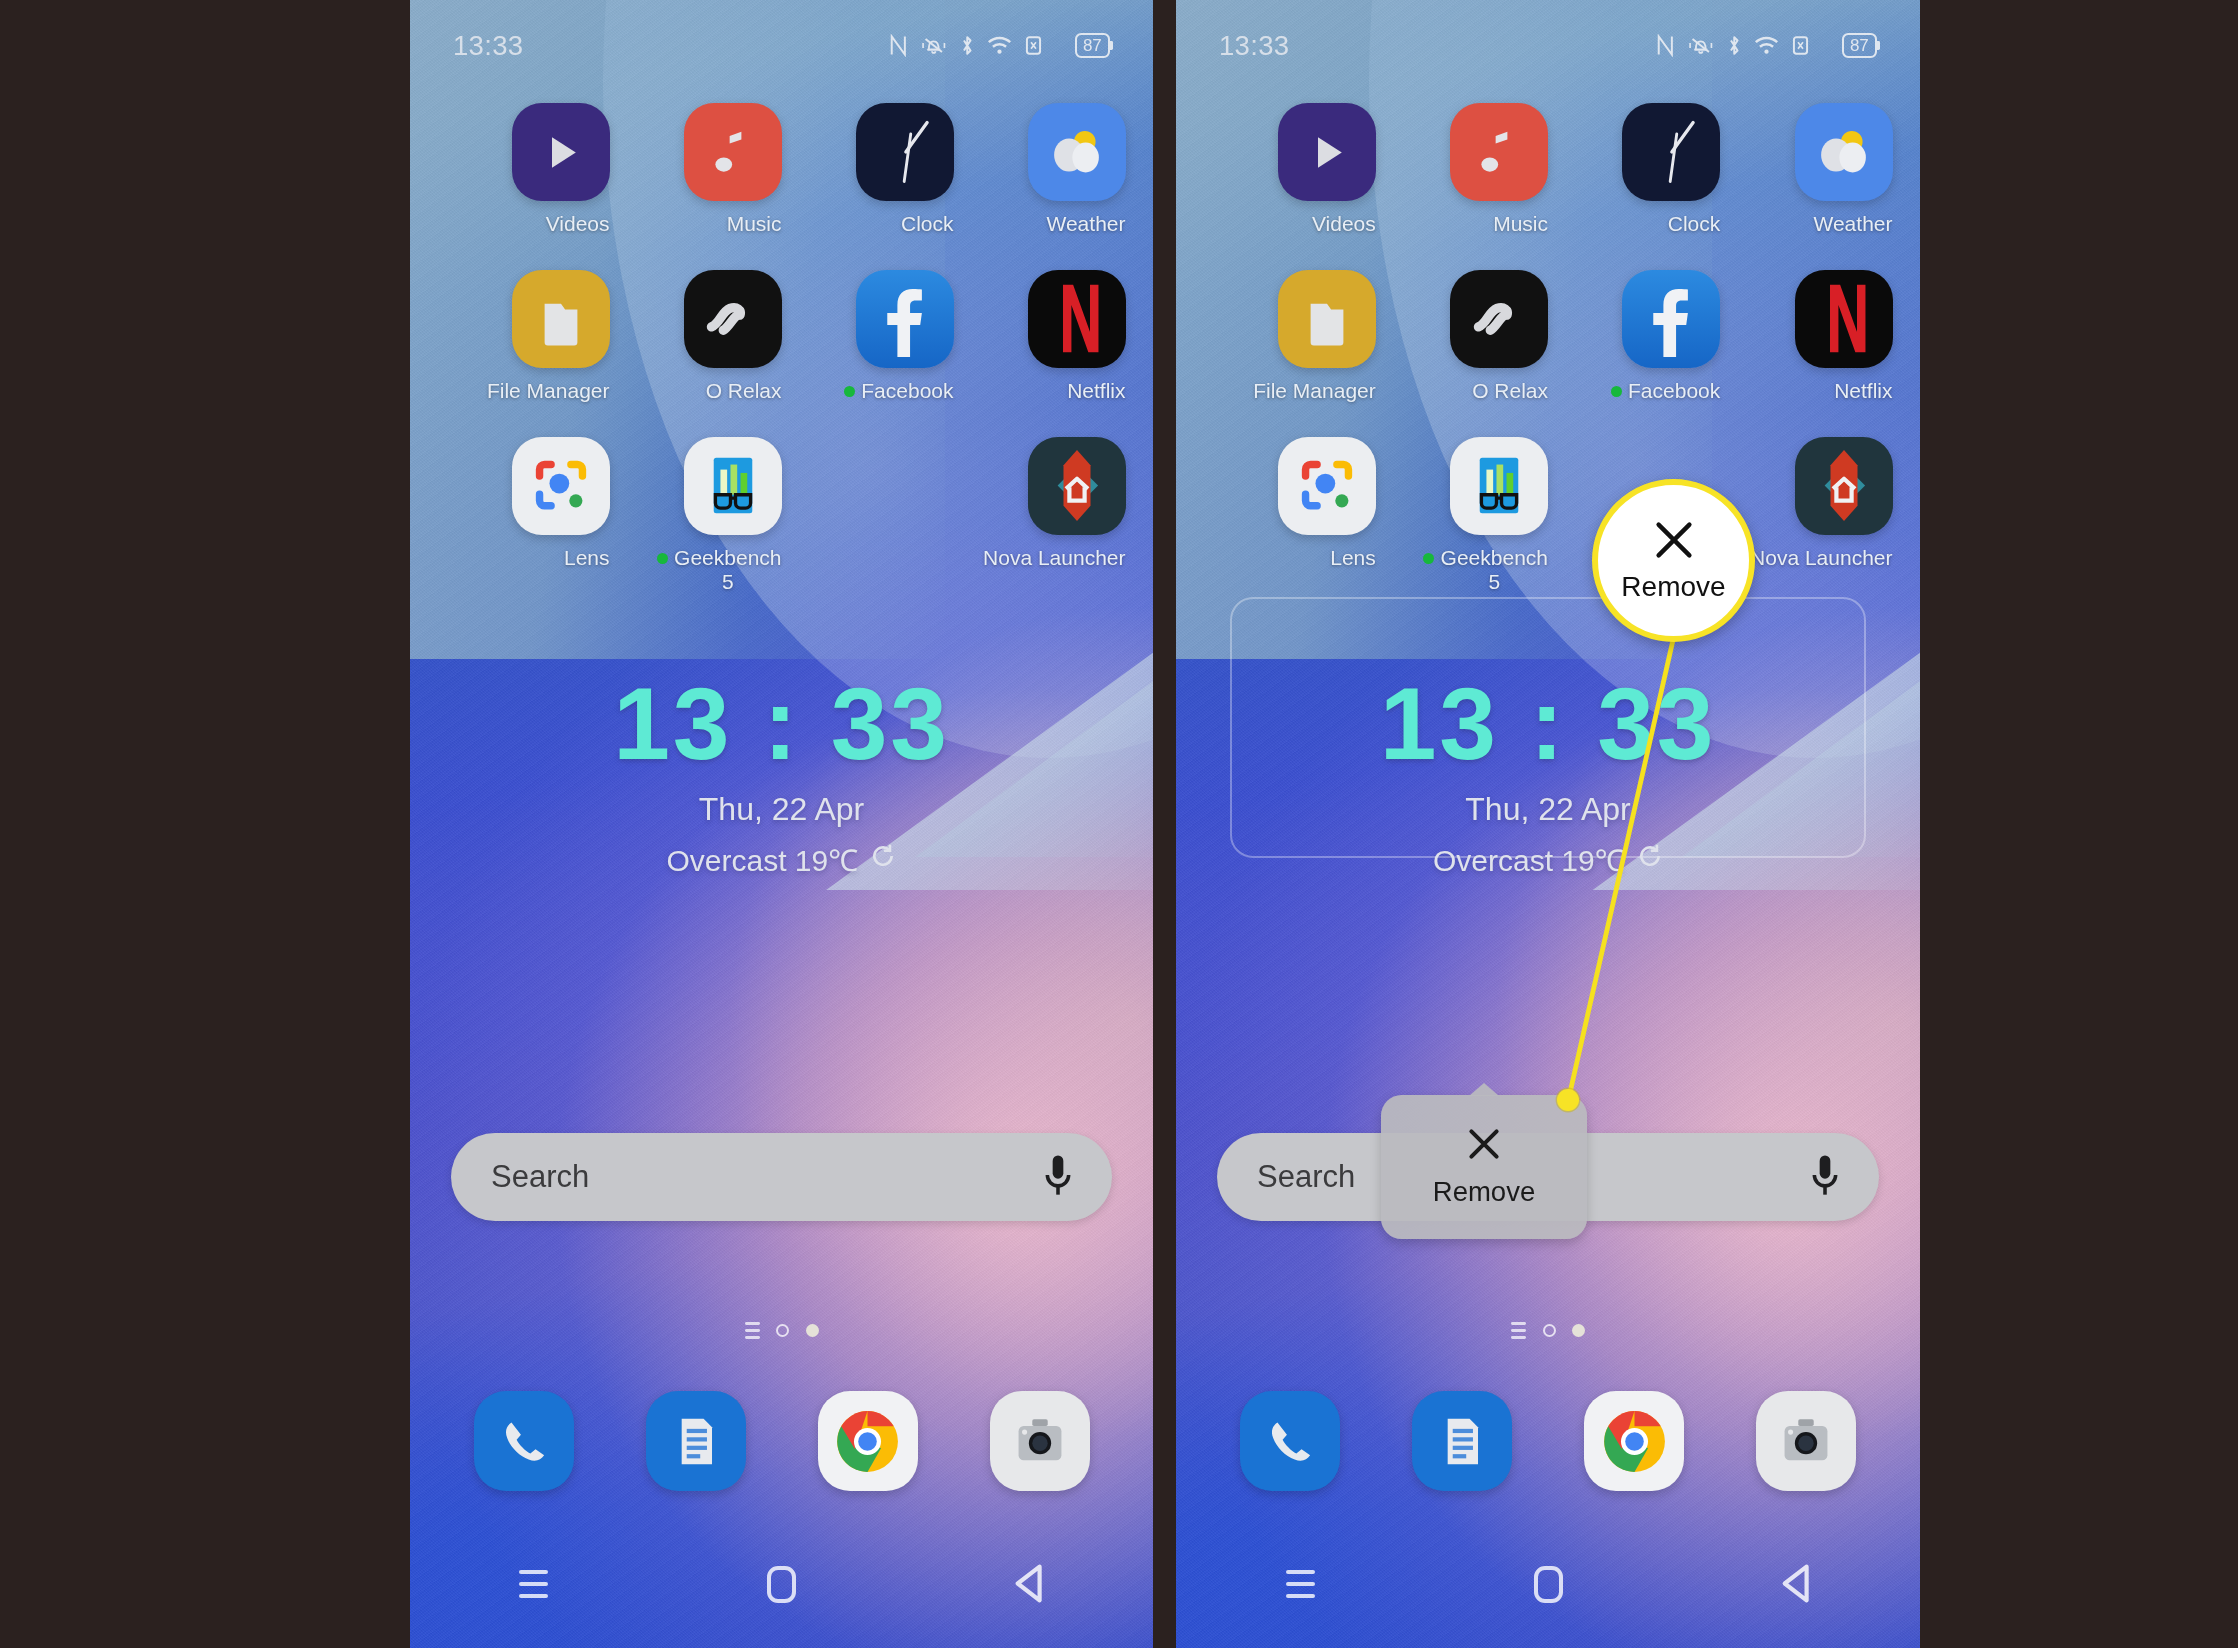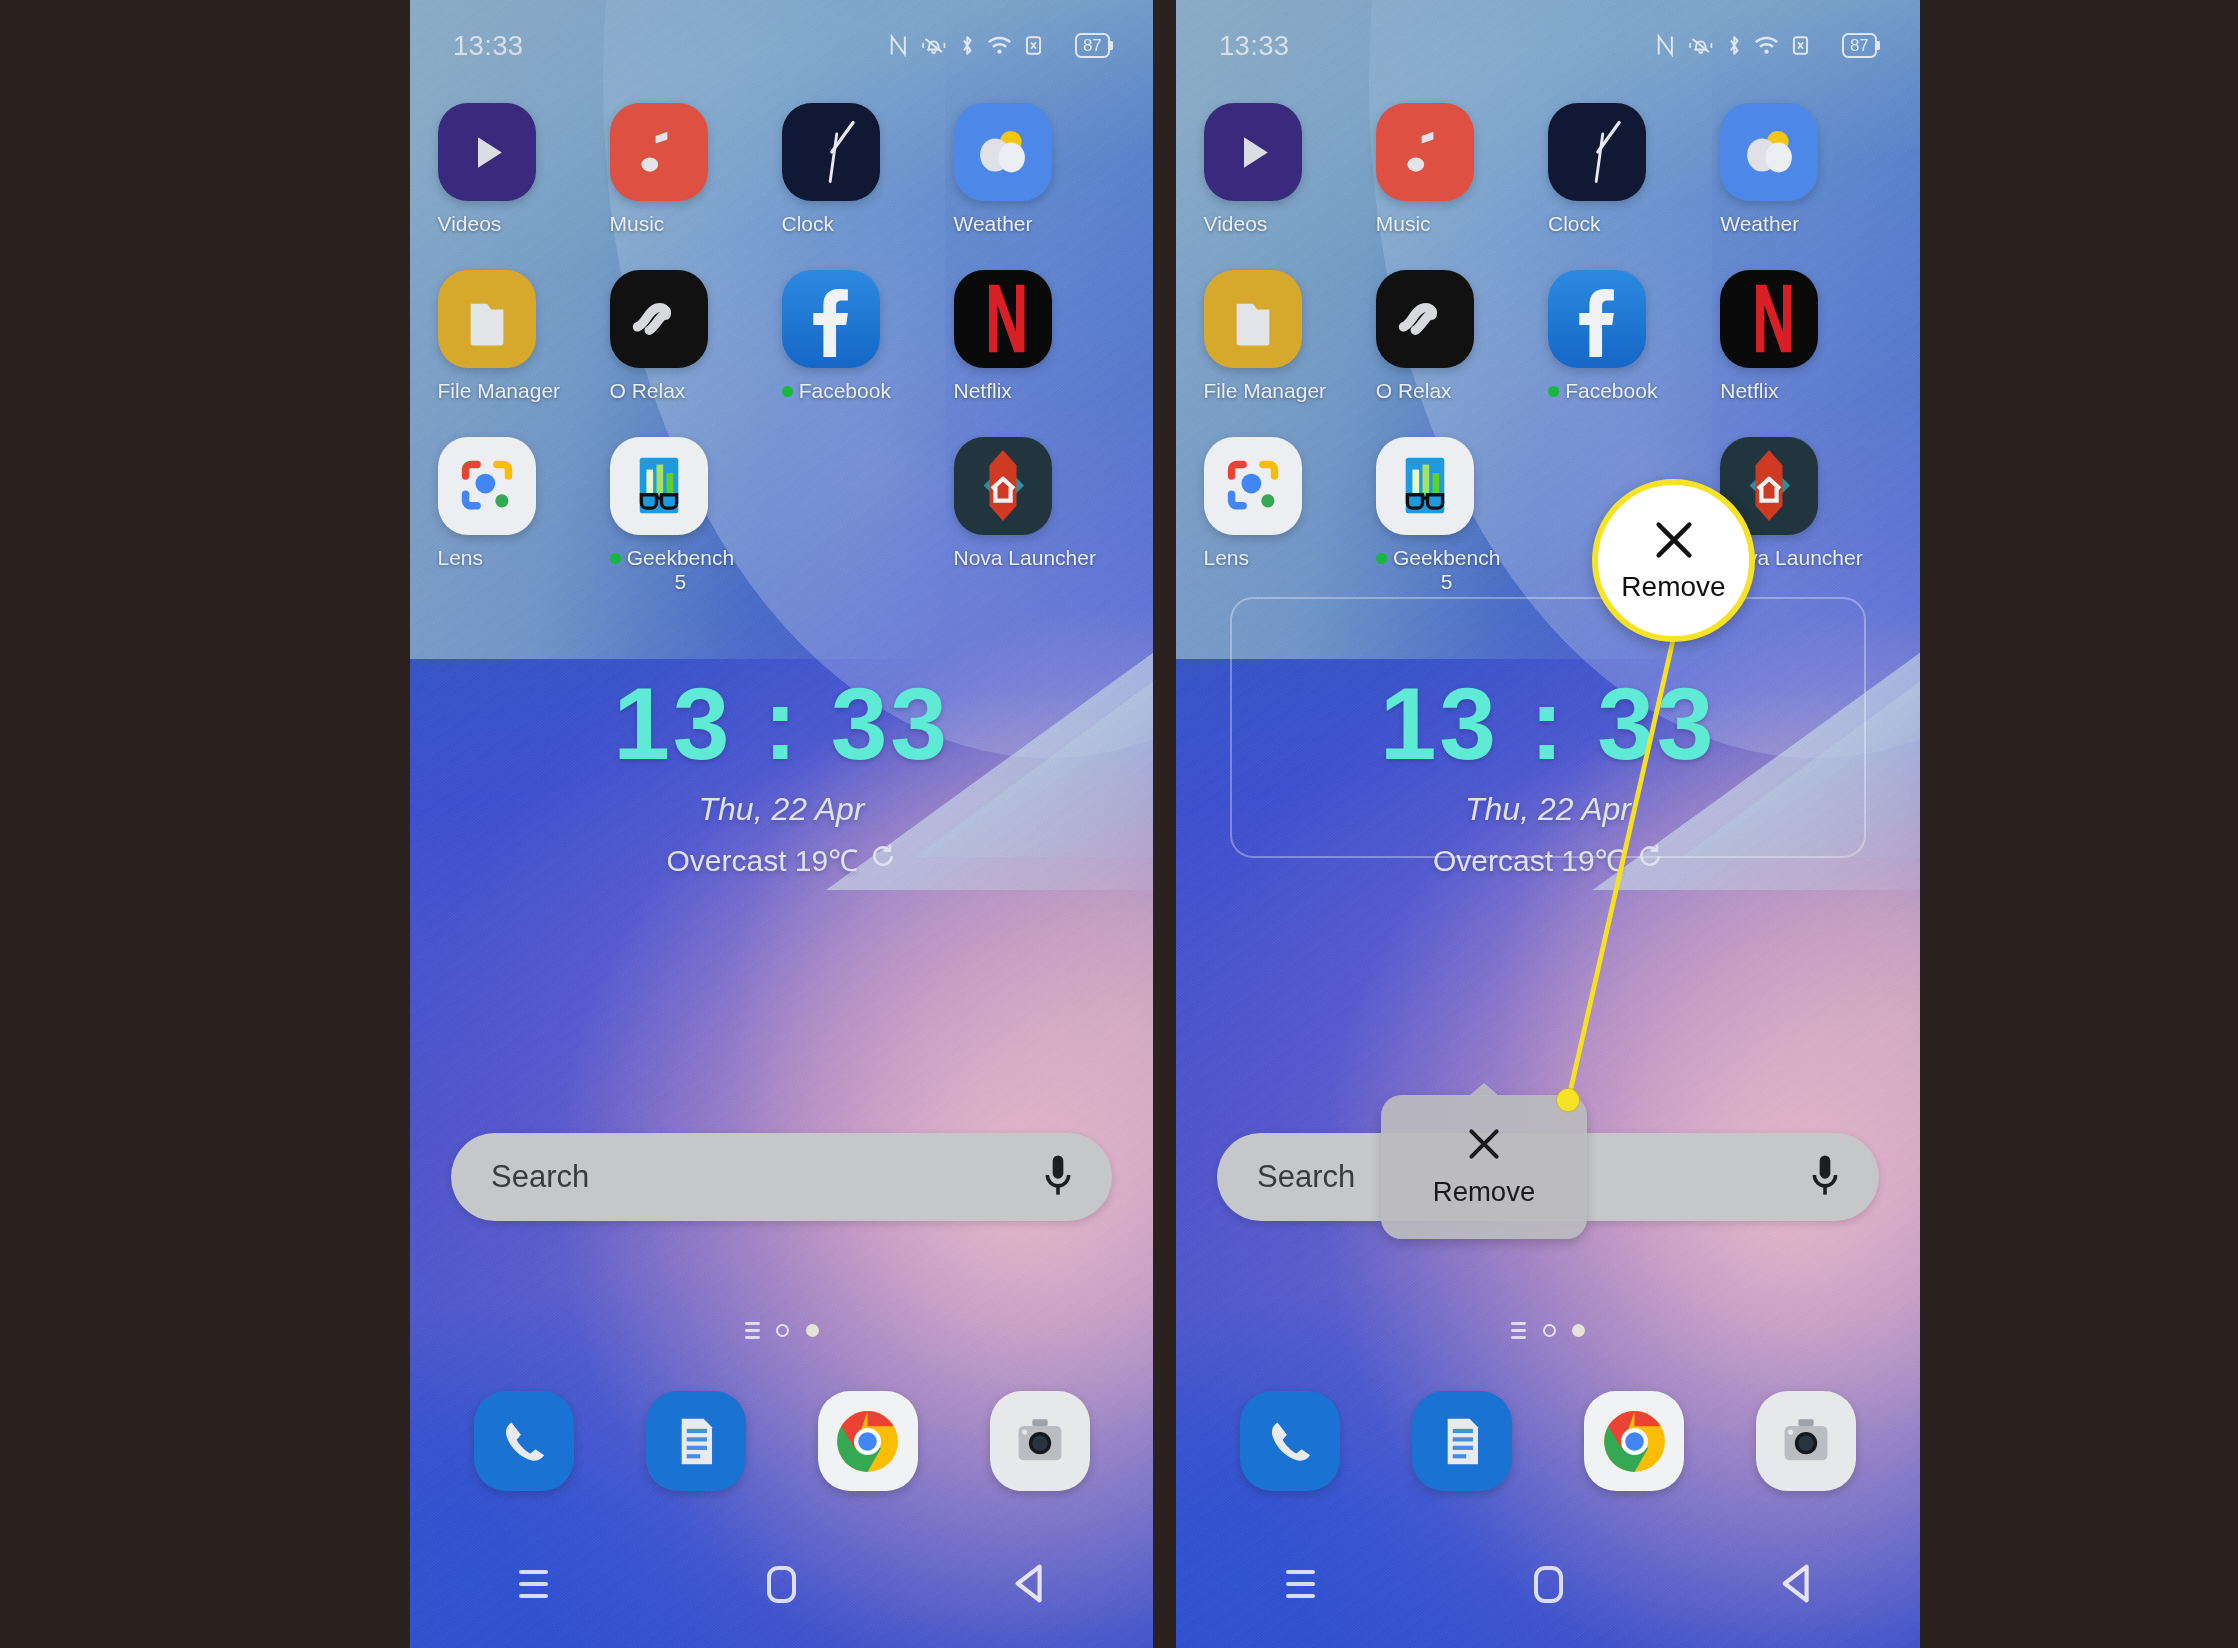--- a/index.html
+++ b/index.html
@@ -85,21 +85,21 @@
     width: 2.7px; height: 8.2px; background: #dfe6ef; border-radius: 0 1.4px 1.4px 0;
   }
 
   
   .appgrid {
     position: absolute; top: 103px; left: 27.5px; right: 27.5px;
     display: grid;
     grid-template-columns: repeat(4, 1fr);
     row-gap: 33px;
   }
-  .app { display: flex; flex-direction: column; align-items: flex-start; }
+  .app { display: flex; flex-direction: column; align-items: flex-end; }
   .app-icon {
     width: 98px; height: 98px; border-radius: 30px;
     display: flex; align-items: center; justify-content: center;
     position: relative; overflow: hidden;
     box-shadow: 0 3.4px 9.6px rgba(0,0,0,0.18);
   }
   .app-icon.empty { background: none; box-shadow: none; }
   .app-label {
     margin-top: 11px; font-size: 21px; line-height: 1.18;
     color: #e8eef5; text-align: center;
@@ -114,21 +114,21 @@
   }
 
   
   .clockwidget {
     position: absolute; left: 0; right: 0; top: 670px;
     display: flex; flex-direction: column; align-items: center;
     color: #d8dbe6;
     text-shadow: 0 2.1px 5.5px rgba(40,40,90,0.35);
   }
   .cw-time { font-size: 102px; letter-spacing: 2.7px; font-weight: 700; line-height: 1.06; color: #5eead4; }
-  .cw-date { font-size: 32px; margin-top: 12.4px; color: #dfe2ec; font-weight: 400; font-style: italic; }
+  .cw-date { font-size: 32px; margin-top: 12.4px; color: #dfe2ec; font-weight: 400; }
   .cw-weather {
     font-size: 30px; margin-top: 11px; color: #dfe2ec;
     display: flex; align-items: center; gap: 12.4px;
   }
   .widget-outline {
     position: absolute; left: 54px; right: 54px; top: 597px; height: 261px;
     border: 2.1px solid rgba(255,255,255,0.32); border-radius: 23px;
     pointer-events: none;
   }
 

